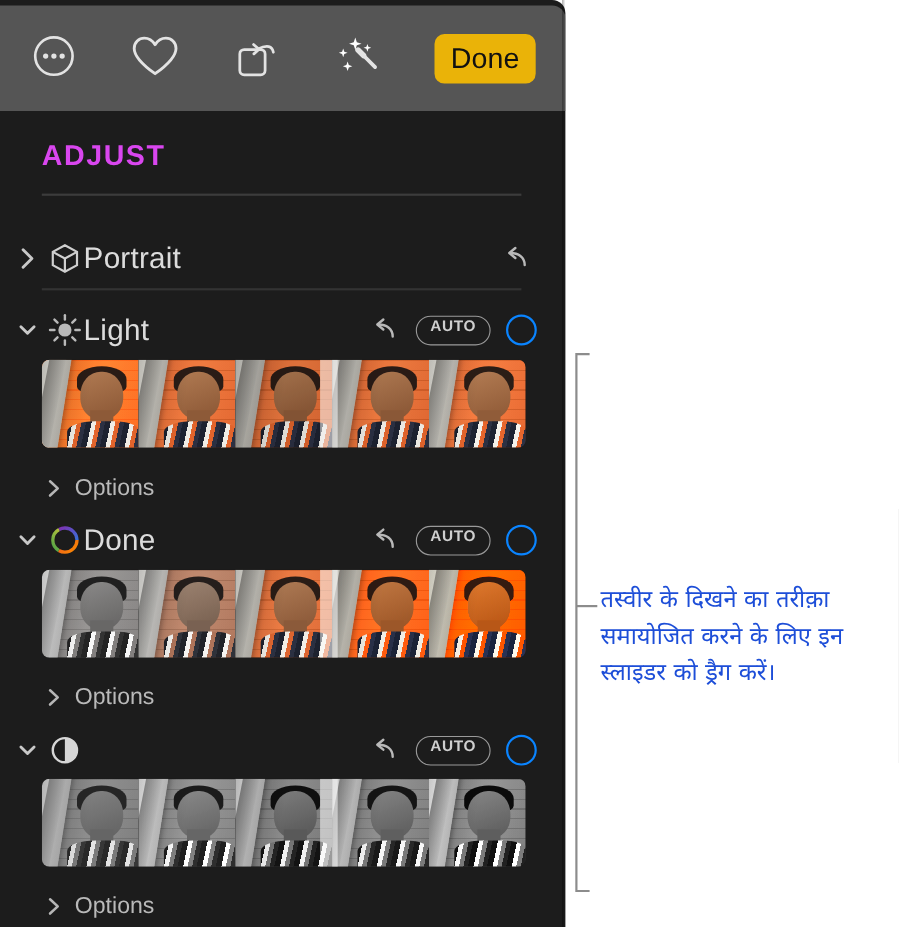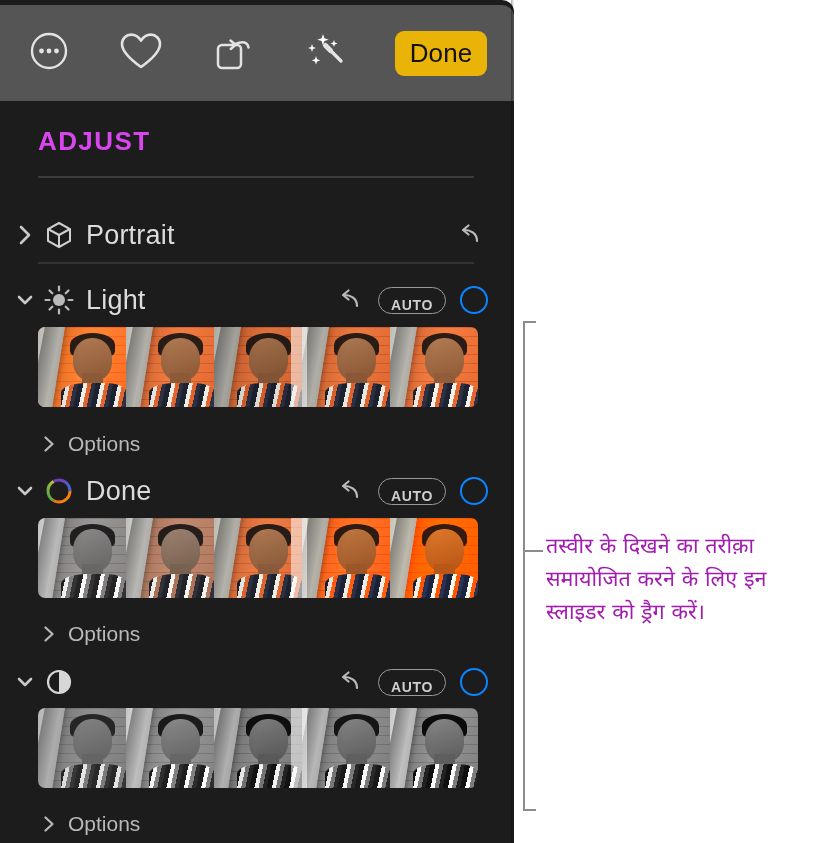--- a/index.html
+++ b/index.html
@@ -69,32 +69,31 @@
   .chev {
     width: 22px; margin-left: 14px;
     display:flex; align-items:center; justify-content:center;
     color:#c8c8c8; cursor:pointer;
   }
   .row-icon {
     width: 34px; height: 34px; margin-left: 6px;
     display:flex; align-items:center; justify-content:center;
   }
   .row-label {
-    margin-left: 10px;
     font-size: 27px; color: #dcdcdc; letter-spacing:.2px;
   }
   .row-right {
     position:absolute; right: 26px; top: 0; height: 50px;
     display:flex; align-items:center; gap: 14px;
   }
   .reset-ic { width: 28px; height: 28px; cursor:pointer; }
   .auto-pill {
     width: 68px; height: 27px;
     border: 1.6px solid #9a9a9a; border-radius: 14px;
-    display:flex; align-items:flex-end; justify-content:center;
+    display:flex; align-items:flex-start; justify-content:center;
     color:#cfcfcf; font-size: 14px; font-weight: bold; letter-spacing:.6px;
     cursor:pointer;
   }
   .blue-ring {
     width: 28px; height: 28px; border-radius: 50%;
     border: 2.6px solid #0a84ff; cursor:pointer;
   }
   .row-rule { position:absolute; left:38px; width:436px; height:1.5px; background:#333333; }
 
   
@@ -163,21 +162,21 @@
     background: linear-gradient(100deg, rgba(0,0,0,.22), rgba(0,0,0,0) 48%);
   }
   .playhead {
     position:absolute; left: 253px; top:0; width: 16px; height: 80px;
     background: rgba(255,255,255,.55);
     pointer-events:none;
   }
   .callout-text {
     position:absolute; left: 546px; top: 529px; width: 262px;
     font-family: "DejaVu Sans", sans-serif;
-    font-size: 21.5px; line-height: 33px; color:#a21caf;
+    font-size: 21.5px; line-height: 33px; color:#1d4ed8;
   }
 </style>
 </head>
 <body>
 
 <div id="root">
 
   <div class="panel">
 
     <div class="toolbar">

